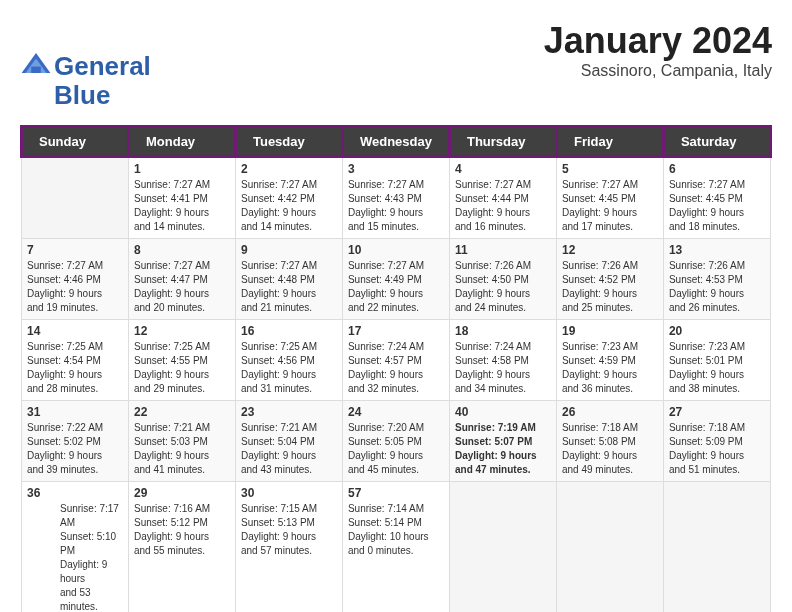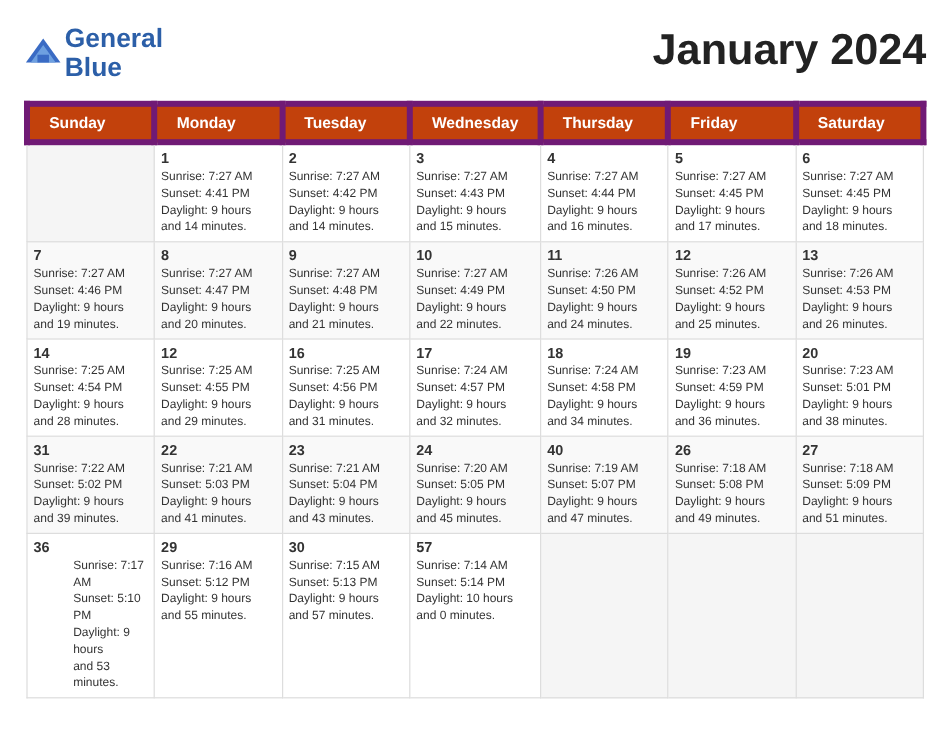--- a/index.html
+++ b/index.html
@@ -14,24 +14,25 @@
       display: flex;
       justify-content: space-between;
       align-items: flex-start;
       margin-bottom: 16px;
     }
     .logo {
       display: flex;
       align-items: center;
     }
     .logo-text {
-      font-size: 22px;
+      font-size: 26px;
       font-weight: bold;
       color: #2c5fa8;
       line-height: 1.1;
+      margin-top: 32px;
     }
     .logo-icon {
       width: 32px;
       height: 32px;
       margin-right: 2px;
     }
     .title-block {
       text-align: right;
     }
     .month-title {
@@ -42,27 +43,27 @@
     .location {
       font-size: 16px;
       color: #444;
     }
     .calendar {
       width: 100%;
       border-collapse: collapse;
       border: 1px solid #ccc;
     }
     .calendar th {
-      background-color: #c2410c;
+      background-color: #404040;
       color: #fff;
       font-size: 13px;
       font-weight: bold;
       padding: 6px 16px;
       text-align: left;
-      border: 5px solid #701a75;
+      border: 3px solid #701a75;
     }
     .calendar td {
       vertical-align: top;
       padding: 4px 5px;
       border: 1px solid #ddd;
       font-size: 10.5px;
       color: #333;
       width: calc(100% / 7);
       min-height: 80px;
       background: #fff;
@@ -96,20 +97,21 @@
       <polygon points="20,12 33,30 7,30" fill="#6ea0e0"></polygon>
       <rect x="14" y="22" width="12" height="8" fill="#3a6bc4"></rect>
     </svg>
     <div class="logo-text">
       <div>General</div>
       <div>Blue</div>
     </div>
   </div>
   <div class="title-block">
     <div class="month-title">January 2024</div>
+    <div class="location">Sassinoro, Campania, Italy</div>
   </div>
 </div>
 
 <table class="calendar">
   <thead>
     <tr>
     <th>Sunday</th>
         <th>Monday</th>
         <th>Tuesday</th>
         <th>Wednesday</th>
@@ -290,21 +292,21 @@
         </td>
         <td>
           <span class="day-number">24</span>
           <div class="day-info" style="white-space: pre-line;">Sunrise: 7:20 AM
 Sunset: 5:05 PM
 Daylight: 9 hours
 and 45 minutes.</div>
         </td>
         <td>
           <span class="day-number">40</span>
-          <div class="day-info" style="white-space: pre-line;">Sunrise: 7:19 AM
+          <div class="day-info" style="white-space: pre-line; font-weight: bold;">Sunrise: 7:19 AM
 Sunset: 5:07 PM
 Daylight: 9 hours
 and 47 minutes.</div>
         </td>
         <td>
           <span class="day-number">26</span>
           <div class="day-info" style="white-space: pre-line;">Sunrise: 7:18 AM
 Sunset: 5:08 PM
 Daylight: 9 hours
 and 49 minutes.</div>

